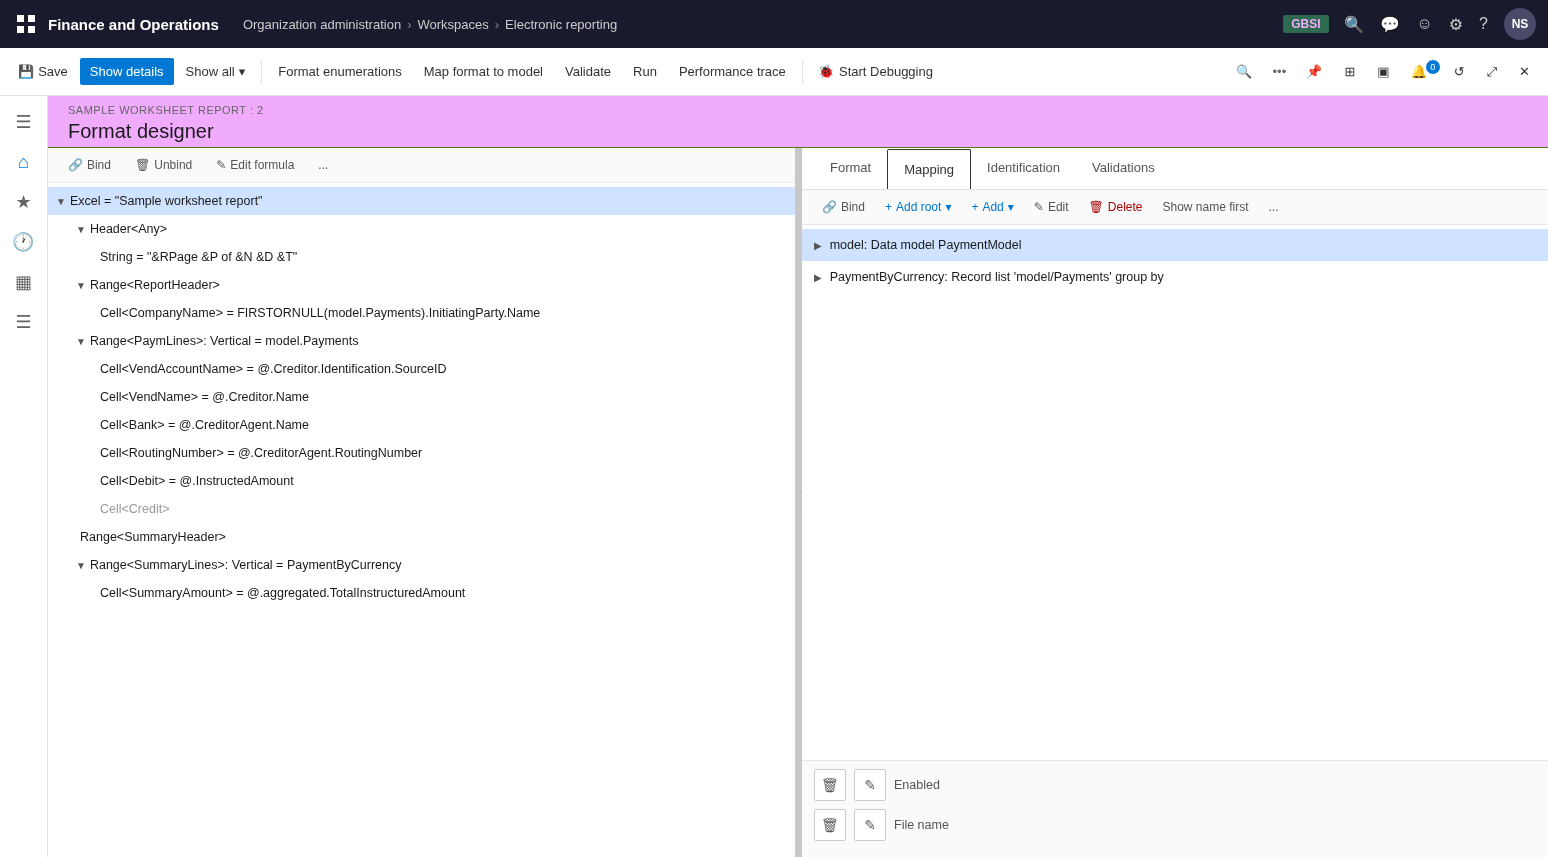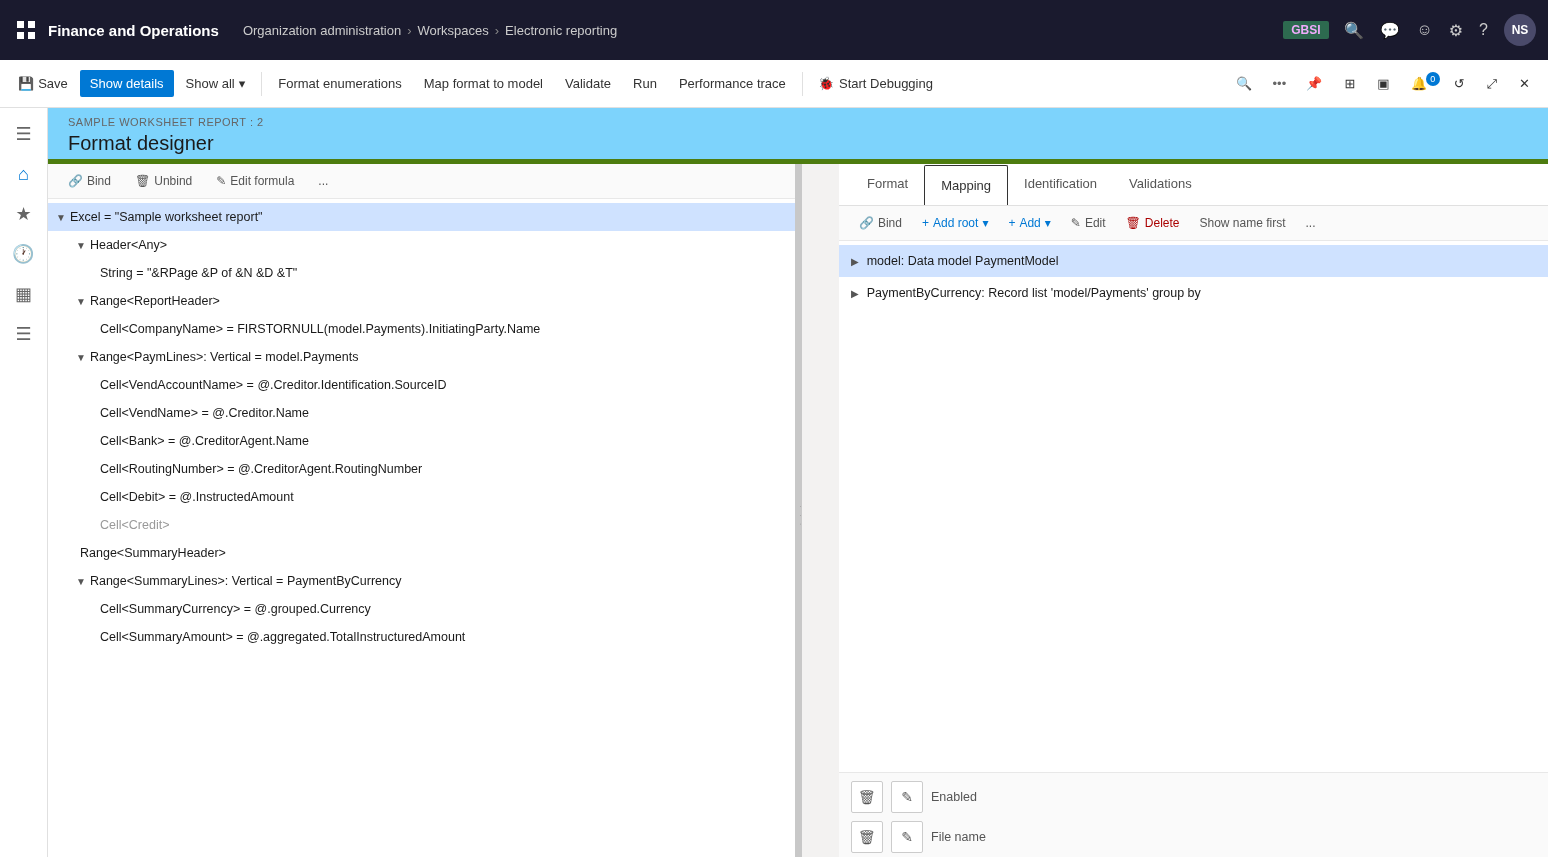--- a/index.html
+++ b/index.html
@@ -2,21 +2,21 @@
 <html><head>
   <meta charset="utf-8">
   <style>
     * { box-sizing: border-box; margin: 0; padding: 0; }
     body { font-family: 'Segoe UI', Arial, sans-serif; font-size: 13px; background: #f3f2f1; overflow: hidden; }
 
     
     .top-nav {
       display: flex; align-items: center;
       background: #1a1a2e; color: white;
-      height: 60px; padding: 0 12px; gap: 8px;
+      height: 48px; padding: 0 12px; gap: 8px;
     }
     .top-nav .app-grid { width: 28px; height: 28px; display: flex; align-items: center; justify-content: center; cursor: pointer; }
     .top-nav .app-title { font-size: 15px; font-weight: 600; color: white; margin-right: 16px; }
     .top-nav .breadcrumb { display: flex; align-items: center; color: #ccc; font-size: 13px; gap: 6px; flex: 1; }
     .top-nav .breadcrumb span { color: #ccc; }
     .top-nav .breadcrumb .sep { color: #888; }
     .top-nav .nav-icons { display: flex; align-items: center; gap: 16px; }
     .top-nav .nav-icon { color: #ccc; cursor: pointer; font-size: 16px; }
     .top-nav .org-badge { background: #2d6a4f; color: #f0abfc; padding: 2px 8px; border-radius: 2px; font-size: 12px; font-weight: 600; }
     .top-nav .avatar { width: 32px; height: 32px; border-radius: 50%; background: #4a4a6a; color: white; display: flex; align-items: center; justify-content: center; font-size: 12px; font-weight: 600; }
@@ -45,21 +45,21 @@
       width: 48px; background: #fff; border-right: 1px solid #e0e0e0;
       display: flex; flex-direction: column; align-items: center; padding-top: 8px; gap: 4px;
     }
     .sidebar-icon { width: 36px; height: 36px; display: flex; align-items: center; justify-content: center; cursor: pointer; color: #666; border-radius: 2px; font-size: 18px; }
     .sidebar-icon.active { color: #0078d4; }
 
     
     .content-area { flex: 1; display: flex; flex-direction: column; overflow: hidden; }
 
     
-    .page-header { padding: 8px 20px 4px 20px; background: #7dd3fc; border-bottom: 5px solid #4d7c0f; }
+    .page-header { padding: 8px 20px 4px 20px; background: #f0abfc; border-bottom: 1px solid #4d7c0f; }
     .page-breadcrumb { font-size: 11px; color: #666; text-transform: uppercase; letter-spacing: 0.5px; margin-bottom: 4px; }
     .page-title { font-size: 20px; font-weight: 300; color: #1a1a1a; }
 
     
     .split-panel { display: flex; flex: 1; overflow: hidden; }
 
     
     .format-panel {
       width: 50%; border-right: 3px solid #c8c8c8;
       display: flex; flex-direction: column; background: #fff;
@@ -90,21 +90,21 @@
     .tree-indent-1 { padding-left: 28px; }
     .tree-indent-2 { padding-left: 48px; }
 
     .tree-arrow { margin-right: 4px; font-size: 10px; color: #555; display: inline-block; }
     .tree-arrow.open { transform: rotate(0deg); }
     .tree-text { font-size: 12.5px; }
 
     
     .mapping-panel {
       flex: 1; display: flex; flex-direction: column;
-      background: #f8f8f8; overflow: hidden; margin-left: 37px;
+      background: #f8f8f8; overflow: hidden;
     }
     .mapping-tabs {
       display: flex; align-items: center;
       background: #fff; border-bottom: 1px solid #e0e0e0;
       padding: 0 12px; gap: 0;
     }
     .mapping-tab {
       padding: 12px 16px; cursor: pointer; font-size: 13px;
       color: #555; border-bottom: 2px solid transparent;
       white-space: nowrap;
@@ -330,24 +330,20 @@
           <div class="tree-item tree-indent-1">
             <span class="tree-arrow"></span>
             <span class="tree-text">Range&lt;SummaryHeader&gt;</span>
           </div>
           <div class="tree-item tree-indent-1">
             <span class="tree-arrow open">▼</span>
             <span class="tree-text">Range&lt;SummaryLines&gt;: Vertical = PaymentByCurrency</span>
           </div>
           <div class="tree-item tree-indent-2">
             <span class="tree-arrow"></span>
-            <span class="tree-text">Cell&lt;SummaryCurrency&gt; = @.grouped.Currency</span>
-          </div>
-          <div class="tree-item tree-indent-2">
-            <span class="tree-arrow"></span>
             <span class="tree-text">Cell&lt;SummaryAmount&gt; = @.aggregated.TotalInstructuredAmount</span>
           </div>
         </div>
       </div>
 
       <div class="splitter">
         <span class="splitter-dots">· · ·</span>
       </div>
 
       <div class="mapping-panel">

